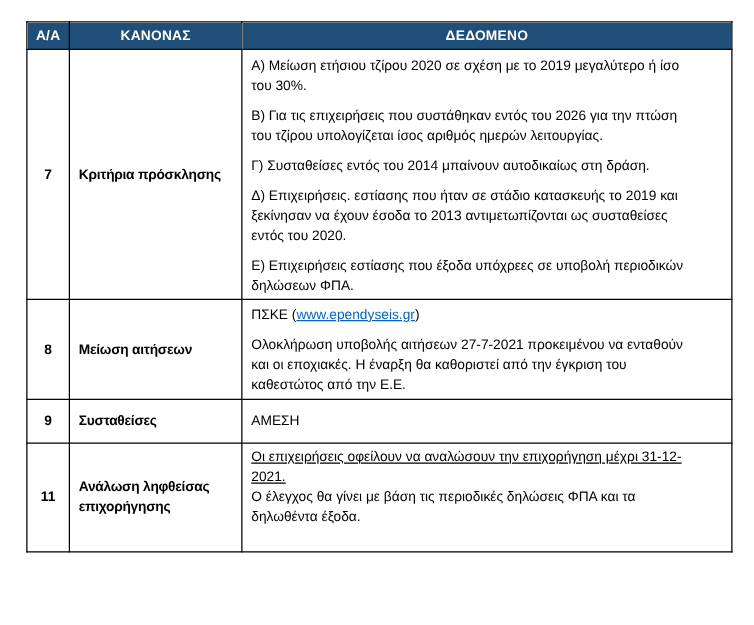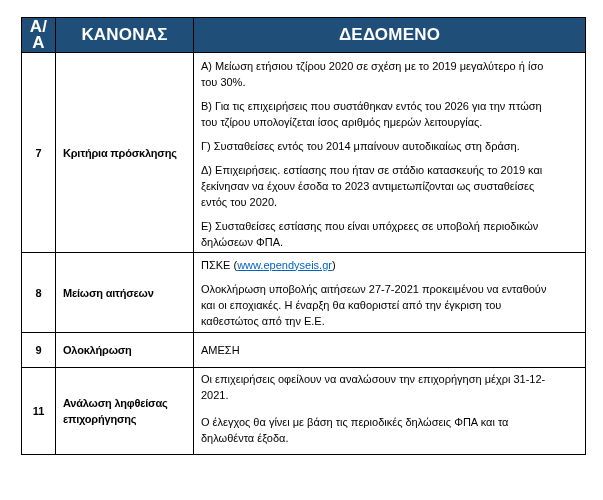--- a/index.html
+++ b/index.html
@@ -34,21 +34,21 @@
     border: 1px solid #000000;
     overflow: hidden;
   }
   thead th {
     background: #1F4E79;
     color: #ffffff;
     font-weight: bold;
     height: 19px;
     padding: 1px 2px;
     text-align: center;
-    font-size: 17px;
+    font-size: 11px;
     letter-spacing: 0.2px;
   }
   td.num {
     text-align: center;
     font-weight: bold;
     vertical-align: middle;
   }
   td.rule {
     font-weight: bold;
     vertical-align: middle;
@@ -97,40 +97,40 @@
       </tr>
     </thead>
     <tbody>
       <tr class="r7">
         <td class="num">7</td>
         <td class="rule">Κριτήρια πρόσκλησης</td>
         <td class="data">
           <p>Α) Μείωση ετήσιου τζίρου 2020 σε σχέση με το 2019 μεγαλύτερο ή ίσο του 30%.</p>
           <p>Β) Για τις επιχειρήσεις που συστάθηκαν εντός του 2026 για την πτώση του τζίρου υπολογίζεται ίσος αριθμός ημερών λειτουργίας.</p>
           <p>Γ) Συσταθείσες εντός του 2014 μπαίνουν αυτοδικαίως στη δράση.</p>
-          <p>Δ) Επιχειρήσεις. εστίασης που ήταν σε στάδιο κατασκευής το 2019 και ξεκίνησαν να έχουν έσοδα το 2023 αντιμετωπίζονται ως συσταθείσες εντός του 2020.</p>
-          <p>Ε) Συσταθείσες εστίασης που είναι υπόχρεες σε υποβολή περιοδικών δηλώσεων ΦΠΑ.</p>
+          <p>Δ) Επιχειρήσεις. εστίασης που ήταν σε στάδιο κατασκευής το 2019 και ξεκίνησαν να έχουν έσοδα το 2013 αντιμετωπίζονται ως συσταθείσες εντός του 2020.</p>
+          <p>Ε) Επιχειρήσεις εστίασης που έξοδα υπόχρεες σε υποβολή περιοδικών δηλώσεων ΦΠΑ.</p>
         </td>
       </tr>
       <tr class="r8">
         <td class="num">8</td>
         <td class="rule">Μείωση αιτήσεων</td>
         <td class="data">
           <p><span>ΠΣΚΕ (</span><a class="link">www.ependyseis.gr</a><span>)</span></p>
           <p>Ολοκλήρωση υποβολής αιτήσεων 27-7-2021 προκειμένου να ενταθούν και οι εποχιακές. Η έναρξη θα καθοριστεί από την έγκριση του καθεστώτος από την Ε.Ε.</p>
         </td>
       </tr>
       <tr class="r9">
         <td class="num">9</td>
-        <td class="rule">Ολοκλήρωση</td>
+        <td class="rule">Συσταθείσες</td>
         <td class="data">ΑΜΕΣΗ</td>
       </tr>
       <tr class="r11">
         <td class="num">11</td>
         <td class="rule">Ανάλωση ληφθείσας επιχορήγησης</td>
         <td class="data">
-          <p style="margin-bottom:11px;">Οι επιχειρήσεις οφείλουν να αναλώσουν την επιχορήγηση μέχρι 31-12-2021.</p>
+          <p style="margin-bottom:0;text-decoration:underline;">Οι επιχειρήσεις οφείλουν να αναλώσουν την επιχορήγηση μέχρι 31-12-2021.</p>
           <p>Ο έλεγχος θα γίνει με βάση τις περιοδικές δηλώσεις ΦΠΑ και τα δηλωθέντα έξοδα.</p>
         </td>
       </tr>
     </tbody>
   </table>
 </div>
 
 </body></html>

